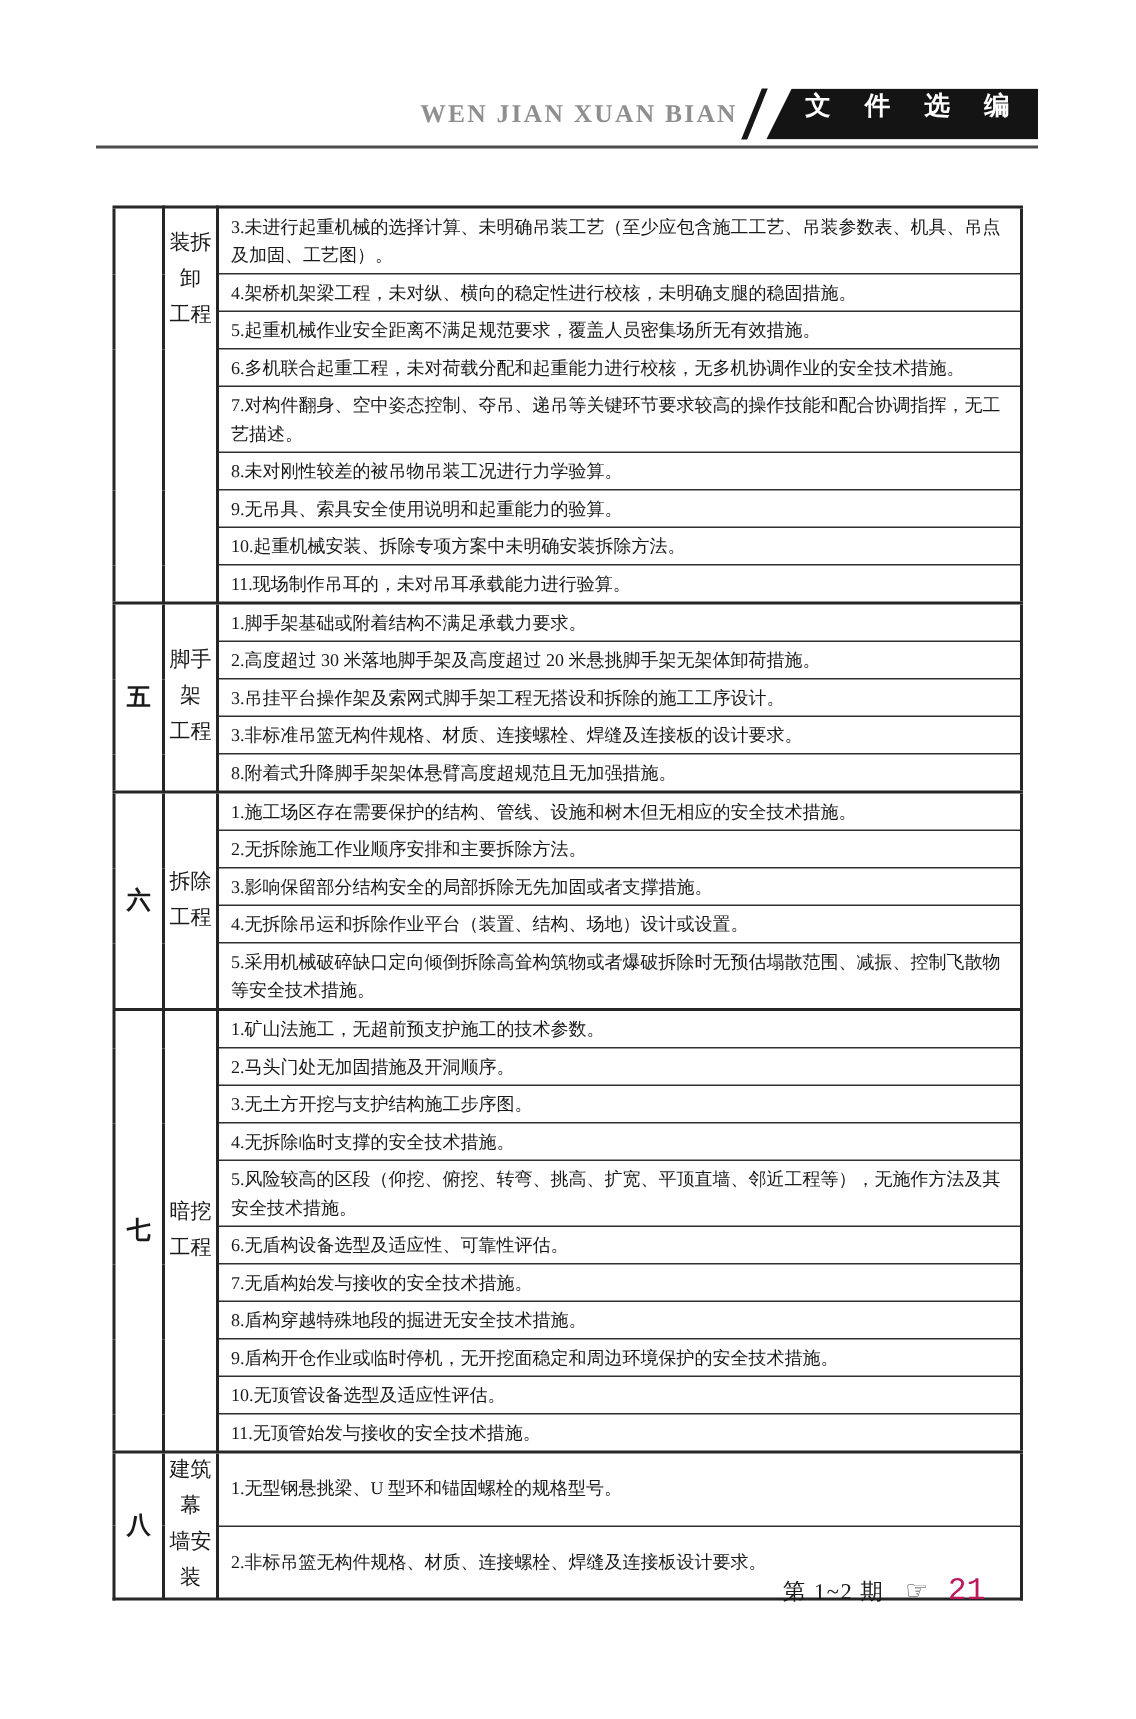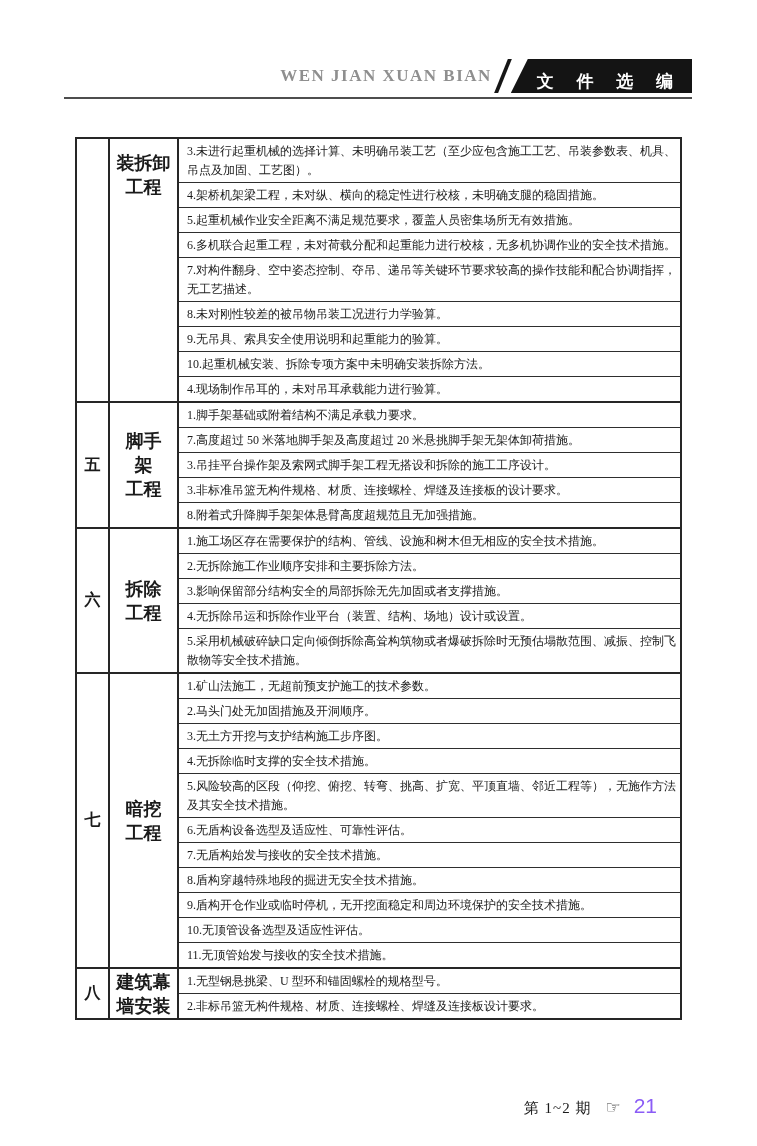--- a/index.html
+++ b/index.html
@@ -23,21 +23,21 @@
     color: #8f8f8f; font-size: 17px; font-weight: bold;
     letter-spacing: 1.5px; margin-right: 9px; white-space: nowrap;
   }
   .slash {
     width: 4px; height: 34px; background: #161616;
     transform: skewX(-22deg); margin-right: 6px; flex: 0 0 auto;
   }
   .title-box {
     background: #141414; height: 34px;
     clip-path: polygon(17px 0, 100% 0, 100% 100%, 0 100%);
-    display: flex; align-items: flex-end;
+    display: flex; align-items: flex-start;
     padding: 0 10px 0 26px; flex: 0 0 auto;
   }
   .title-box span {
     color: #ffffff; font-size: 17px; font-weight: bold;
     letter-spacing: 9px; white-space: nowrap;
     font-family: "Liberation Sans", "DejaVu Sans", sans-serif;
   }
   .header-rule { margin-top: 3px; height: 2px; background: #4d4d4d; }
 
   
@@ -46,42 +46,42 @@
     width: 607px; border-collapse: collapse;
     border: 2px solid #262626;
     table-layout: fixed;
   }
   td { vertical-align: middle; }
   td.num-cell {
     width: 33px; border-right: 2px solid #262626;
     text-align: center; font-weight: bold; font-size: 16px;
   }
   td.cat-cell {
-    width: 69px; border-right: 2px solid #262626;
-    text-align: center; font-weight: bold; font-size: 18px;
+    width: 36px; border-right: 2px solid #262626;
+    text-align: center; font-weight: normal; font-size: 14px;
     line-height: 24px; white-space: pre-line;
   }
   td.cat-cell.cat-top { vertical-align: top; padding-top: 12px; }
   td.item-cell {
     font-size: 12px; line-height: 19px;
     padding: 2.5px 4px 2.5px 8px;
     border-bottom: 1px solid #2e2e2e;
   }
   tr.section-start td { border-top: 2px solid #262626; }
 
   
   .page-footer {
-    position: absolute; top: 1094px; left: 65px; width: 592px;
+    position: absolute; top: 1050px; left: 65px; width: 592px;
     display: flex; justify-content: flex-end; align-items: baseline;
   }
   .issue { font-size: 15px; letter-spacing: 1px; white-space: nowrap; }
   .hand { font-size: 17px; margin: 0 13px 0 14px; color: #3a3a3a; }
   .pageno {
-    font-family: Liberation Sans, sans-serif;
-    font-size: 21px; color: #8b5cf6;
+    font-family: Liberation Mono, monospace;
+    font-size: 21px; color: #be185d;
   }
 </style>
 </head>
 <body>
 
 <div class="page">
 
   <header class="page-header">
     <div class="header-row">
       <span class="pinyin">WEN JIAN XUAN BIAN</span>
@@ -116,31 +116,31 @@
         <tr>
           <td class="item-cell">8.未对刚性较差的被吊物吊装工况进行力学验算。</td>
         </tr>
         <tr>
           <td class="item-cell">9.无吊具、索具安全使用说明和起重能力的验算。</td>
         </tr>
         <tr>
           <td class="item-cell">10.起重机械安装、拆除专项方案中未明确安装拆除方法。</td>
         </tr>
         <tr>
-          <td class="item-cell">4.现场制作吊耳的，未对吊耳承载能力进行验算。</td>
+          <td class="item-cell">11.现场制作吊耳的，未对吊耳承载能力进行验算。</td>
         </tr>
         <tr class="section-start">
           <td class="num-cell" rowspan="5">五</td>
           <td class="cat-cell" rowspan="5">脚手
 架
 工程</td>
           <td class="item-cell">1.脚手架基础或附着结构不满足承载力要求。</td>
         </tr>
         <tr>
-          <td class="item-cell">7.高度超过 50 米落地脚手架及高度超过 20 米悬挑脚手架无架体卸荷措施。</td>
+          <td class="item-cell">2.高度超过 30 米落地脚手架及高度超过 20 米悬挑脚手架无架体卸荷措施。</td>
         </tr>
         <tr>
           <td class="item-cell">3.吊挂平台操作架及索网式脚手架工程无搭设和拆除的施工工序设计。</td>
         </tr>
         <tr>
           <td class="item-cell">3.非标准吊篮无构件规格、材质、连接螺栓、焊缝及连接板的设计要求。</td>
         </tr>
         <tr>
           <td class="item-cell">8.附着式升降脚手架架体悬臂高度超规范且无加强措施。</td>
         </tr>

